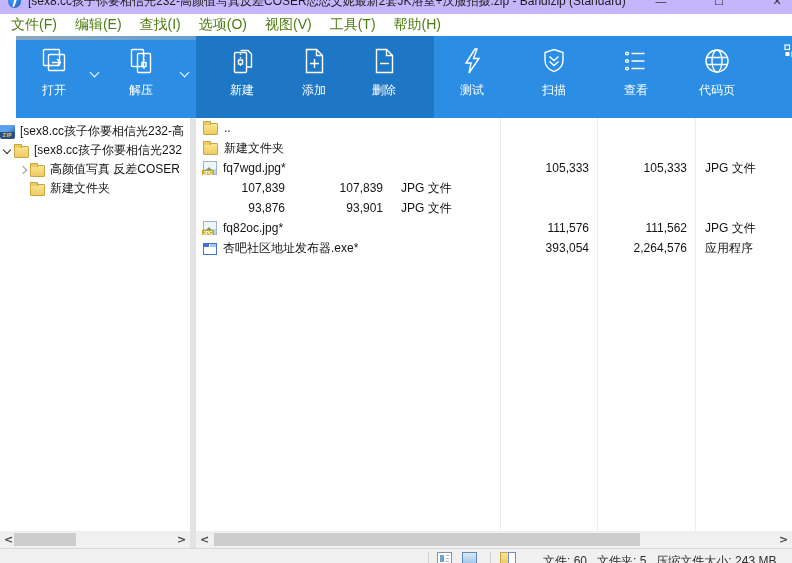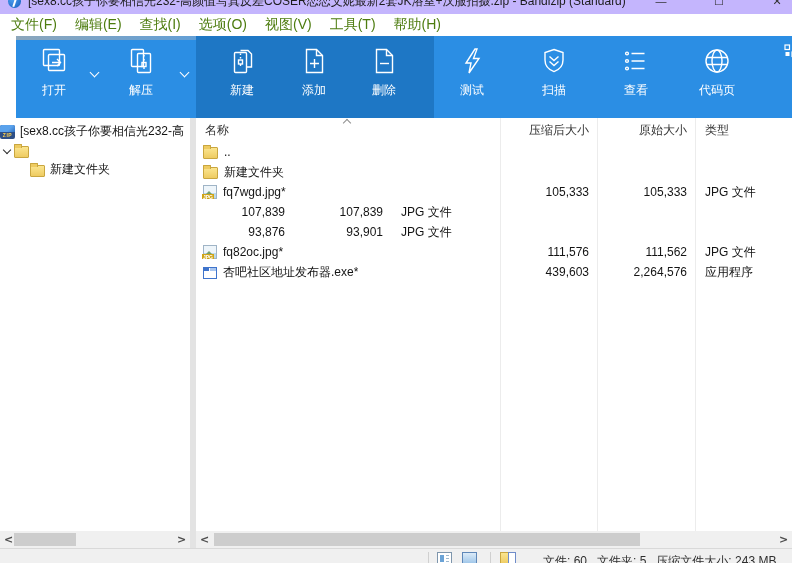--- a/index.html
+++ b/index.html
@@ -227,41 +227,42 @@
   <div class="tree-pane">
     <div class="tree-item" style="">
       <span class="fico ico-zip"></span>
       <span class="tree-label">[sex8.cc孩子你要相信光232-高</span>
     </div>
     <div class="tree-item">
       <span class="tree-chev">
           <i class="chev-exp"></i>
         </span>
       <span class="fico ico-folder"></span>
+      <span class="tree-label">[sex8.cc孩子你要相信光232</span>
+    </div>
+    <div class="tree-item" style="padding-left:16px">
+      <span class="tree-chev">
+          <i class="chev-col"></i>
+        </span>
+      <span class="fico ico-folder"></span>
+      <span class="tree-label">高颜值写真 反差COSER</span>
     </div>
     <div class="tree-item" style="padding-left:30px">
       <span class="fico ico-folder"></span>
       <span class="tree-label">新建文件夹</span>
     </div>
   </div>
 
   <div class="pane-divider"></div>
 
   <div class="list-pane">
     <div class="vline" style="left:304px"></div>
     <div class="vline" style="left:401px"></div>
     <div class="vline" style="left:499px"></div>
 
-    <div class="list-header">
-      <i class="sort-chev"></i>
-      <span class="col-name">名称</span>
-      <span class="col-packed">压缩后大小</span>
-      <span class="col-orig">原始大小</span>
-      <span class="col-type">类型</span>
-    </div>
 
     <div class="rows">
 
         <div class="list-row">
           <span class="cell-name">
             <span class="fico ico-folder"></span>
             <span class="nm">..</span>
           </span>
           <span class="col-packed"></span>
           <span class="col-orig"></span>
@@ -310,21 +311,21 @@
           <span class="col-orig">111,562</span>
           <span class="col-type">JPG 文件</span>
         </div>
 
 
         <div class="list-row">
           <span class="cell-name">
             <span class="fico ico-exe"></span>
             <span class="nm">杏吧社区地址发布器.exe*</span>
           </span>
-          <span class="col-packed">439,603</span>
+          <span class="col-packed">393,054</span>
           <span class="col-orig">2,264,576</span>
           <span class="col-type">应用程序</span>
         </div>
       </div>
   </div>
 </div>
 
 <div class="hscroll-row">
   <div class="hs hs-left">
     <span class="hs-arrow" style="left:0">&lt;</span>

